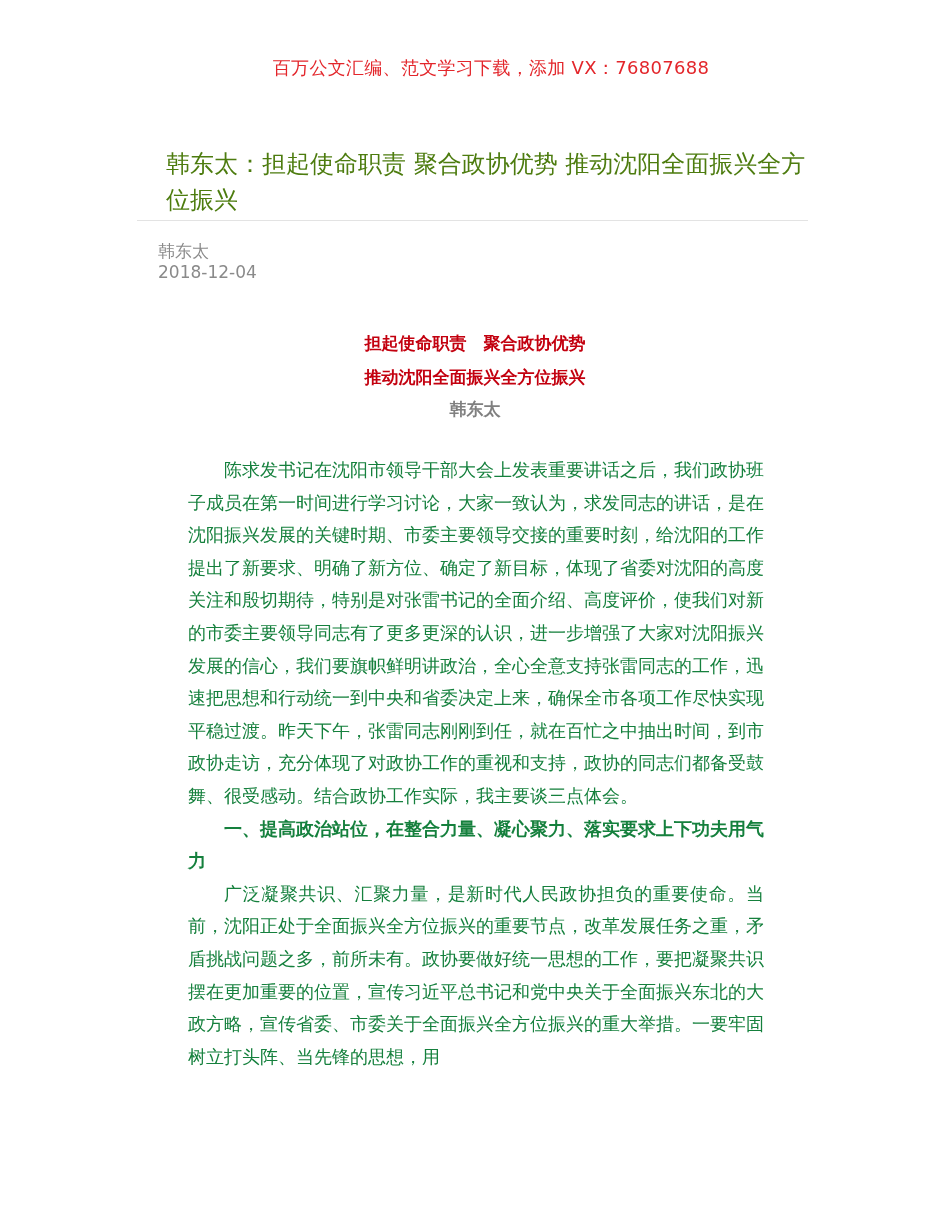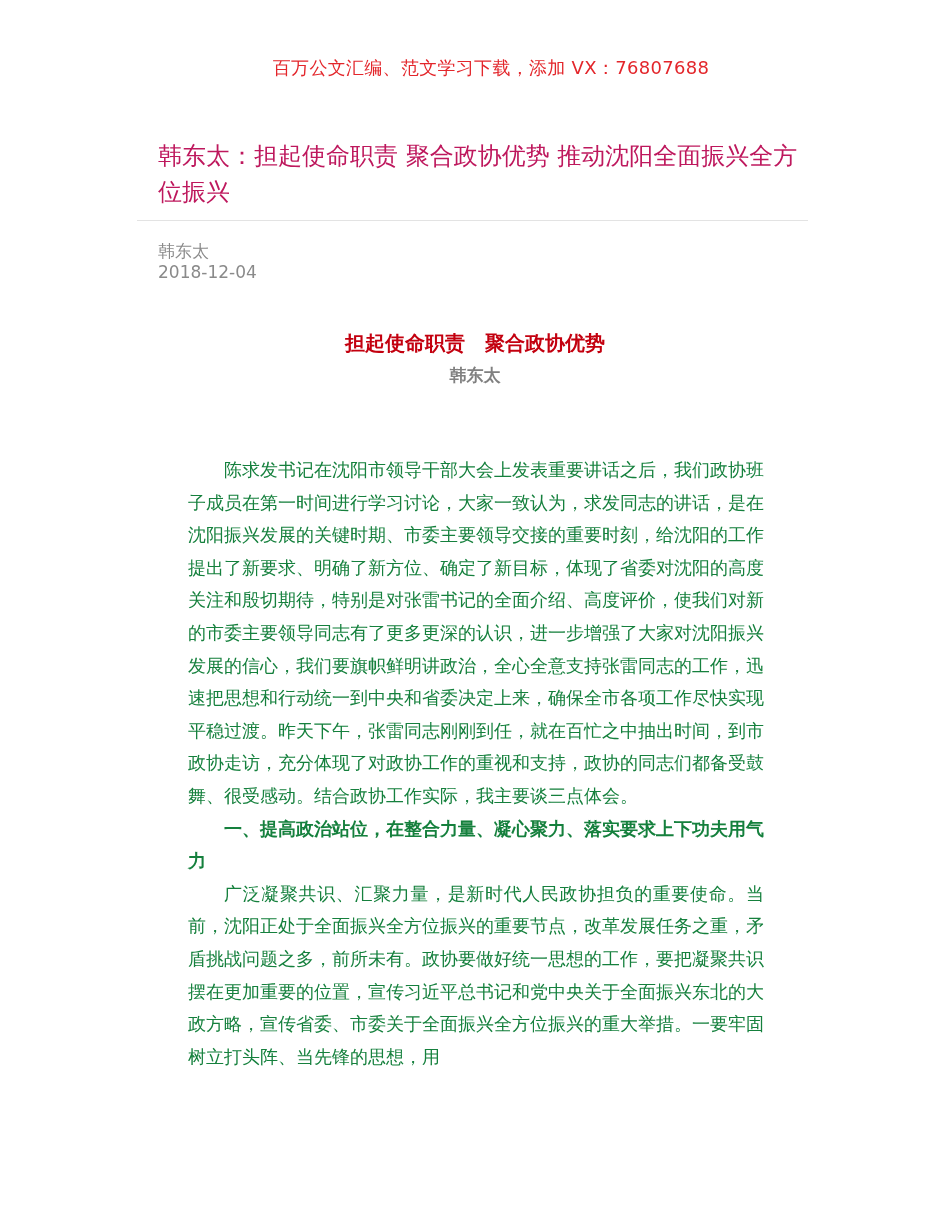--- a/index.html
+++ b/index.html
@@ -1,44 +1,45 @@
 <!DOCTYPE html>
 <html><head>
 <meta charset="utf-8">
 <style>
   html, body { margin: 0; padding: 0; background: #ffffff; }
   body { width: 950px; height: 1230px; position: relative; overflow: hidden;
          font-family: "DejaVu Sans", "Liberation Sans", sans-serif; }
   .banner { position: absolute; top: 56px; left: 0; width: 944px; text-align: center;
             color: #e3262b; font-size: 18px; letter-spacing: 0.3px; padding-left: 19px; }
   .title { position: absolute; top: 138px; left: 158px; width: 640px;
-           color: #be185d; font-size: 24px; line-height: 36px; margin: 0; font-weight: normal; }
+           color: #4d7c0f; font-size: 24px; line-height: 36px; margin: 8px; font-weight: normal; }
   .divider { position: absolute; top: 220px; left: 137px; width: 671px; height: 1px; background: #e3e3e3; }
   .meta-author { position: absolute; top: 240px; left: 158px; color: #8a8a8a; font-size: 17px; }
   .meta-date { position: absolute; top: 262px; left: 158px; color: #8a8a8a; font-size: 17px; }
   .doc-head { position: absolute; top: 326px; left: 0; width: 950px; text-align: center; }
-  .doc-head .line { color: #c3000f; font-weight: bold; font-size: 20px; line-height: 34px; white-space: pre; }
+  .doc-head .line { color: #c3000f; font-weight: bold; font-size: 17px; line-height: 34px; white-space: pre; }
   .doc-head .author { color: #808080; font-weight: bold; font-size: 17px; line-height: 30px; }
   .body { position: absolute; top: 454px; left: 188px; width: 576px; color: #15803d;
           font-size: 18px; line-height: 32.6px; }
   .body p { margin: 0; text-indent: 2em; text-align: justify; }
   .body p.heading { font-weight: bold; }
 </style>
 </head>
 <body>
 
 <div class="banner">百万公文汇编、范文学习下载，添加 VX：76807688</div>
 
 <h1 class="title">韩东太：担起使命职责 聚合政协优势 推动沈阳全面振兴全方位振兴</h1>
 <div class="divider"></div>
 <div class="meta-author">韩东太</div>
 <div class="meta-date">2018-12-04</div>
 
 <div class="doc-head">
   <div class="line">担起使命职责　聚合政协优势</div>
+  <div class="line">推动沈阳全面振兴全方位振兴</div>
   <div class="author">韩东太</div>
 </div>
 
 <div class="body">
   <p>陈求发书记在沈阳市领导干部大会上发表重要讲话之后，我们政协班子成员在第一时间进行学习讨论，大家一致认为，求发同志的讲话，是在沈阳振兴发展的关键时期、市委主要领导交接的重要时刻，给沈阳的工作提出了新要求、明确了新方位、确定了新目标，体现了省委对沈阳的高度关注和殷切期待，特别是对张雷书记的全面介绍、高度评价，使我们对新的市委主要领导同志有了更多更深的认识，进一步增强了大家对沈阳振兴发展的信心，我们要旗帜鲜明讲政治，全心全意支持张雷同志的工作，迅速把思想和行动统一到中央和省委决定上来，确保全市各项工作尽快实现平稳过渡。昨天下午，张雷同志刚刚到任，就在百忙之中抽出时间，到市政协走访，充分体现了对政协工作的重视和支持，政协的同志们都备受鼓舞、很受感动。结合政协工作实际，我主要谈三点体会。</p>
   <p class="heading">一、提高政治站位，在整合力量、凝心聚力、落实要求上下功夫用气力</p>
   <p>广泛凝聚共识、汇聚力量，是新时代人民政协担负的重要使命。当前，沈阳正处于全面振兴全方位振兴的重要节点，改革发展任务之重，矛盾挑战问题之多，前所未有。政协要做好统一思想的工作，要把凝聚共识摆在更加重要的位置，宣传习近平总书记和党中央关于全面振兴东北的大政方略，宣传省委、市委关于全面振兴全方位振兴的重大举措。一要牢固树立打头阵、当先锋的思想，用</p>
 </div>
 
 </body></html>

